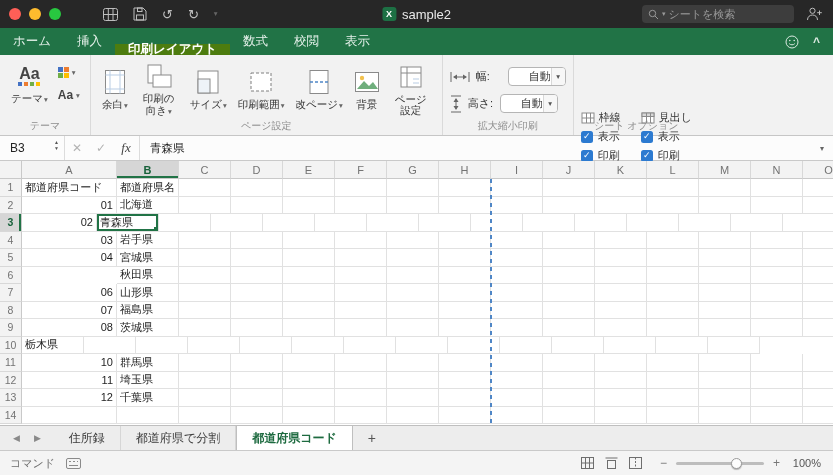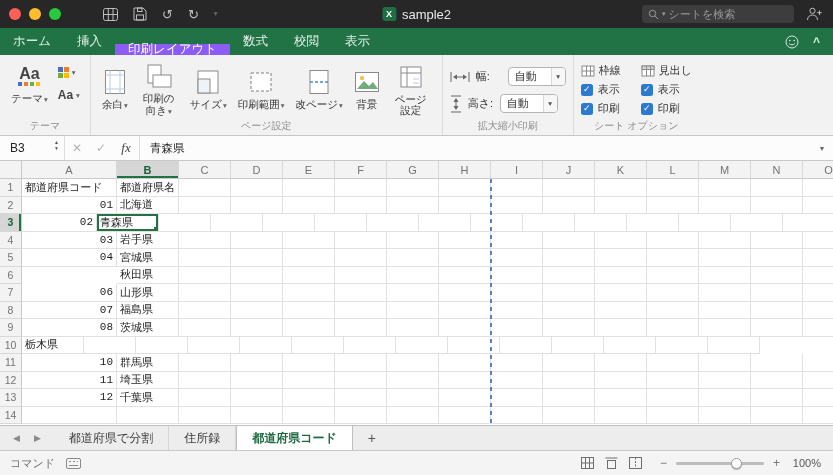--- a/index.html
+++ b/index.html
@@ -20,21 +20,21 @@
   .xl-icon{width:14px;height:14px;background:#1d7044;border-radius:3px;color:#fff;font-size:9px;font-weight:bold;display:flex;align-items:center;justify-content:center;}
   .tb-right{margin-left:auto;display:flex;align-items:center;gap:12px;margin-right:10px;}
   .searchbox{width:152px;height:18px;background:#3d3d3d;border-radius:4px;display:flex;align-items:center;padding:0 6px;gap:3px;}
   .searchbox input{background:transparent;border:none;outline:none;color:#cfcfcf;font-size:11px;width:112px;font-family:inherit;}
   .searchbox input::placeholder{color:#9a9a9a;}
   .search-caret{font-size:7px;color:#9a9a9a;}
 
   
   .tabrow{height:27px;background:#217346;display:flex;align-items:stretch;color:#e7f2ec;font-size:12.5px;flex:0 0 auto;}
   .rtab{padding:0 13px;display:flex;align-items:center;white-space:nowrap;}
-  .rtab.active{background:#8b5cf6;color:#fff;font-weight:normal;margin-top:16px;}
+  .rtab.active{background:#4d7c0f;color:#fff;font-weight:bold;margin-top:16px;}
   .tabrow-right{margin-left:auto;display:flex;align-items:center;gap:14px;padding-right:13px;}
   .collapse-glyph{color:#dbe9e1;font-size:12px;font-weight:bold;line-height:1;}
 
   
   .ribbon{height:81px;background:#f2f2f2;border-bottom:1px solid #c6c6c6;display:flex;flex:0 0 auto;}
   .rgroup{position:relative;display:flex;align-items:flex-start;padding:5px 7px 15px 7px;border-right:1px solid #dadada;}
   .rgroup:last-child{border-right:none;}
   .rg-label{position:absolute;bottom:2px;left:0;right:0;text-align:center;font-size:10px;color:#8e8e8e;white-space:nowrap;}
   .rg-body{display:flex;align-items:center;gap:3px;}
   .rbtn{display:flex;flex-direction:column;align-items:center;padding:1px 4px;border-radius:4px;}
@@ -49,24 +49,24 @@
   .theme-dots i{width:4px;height:4px;display:block;}
   .d1{background:#4472c4;}.d2{background:#ed7d31;}.d3{background:#70ad47;}.d4{background:#ffc000;}
   .theme-side{display:flex;flex-direction:column;gap:6px;padding-top:3px;}
   .rbtn.mini{flex-direction:row;gap:3px;align-items:center;padding:2px 3px;}
   .fonts-aa{font-size:12px;font-weight:bold;color:#444;}
 
   .scale-group{display:flex;flex-direction:column;gap:8px;padding-top:7px;}
   .scale-row{display:flex;align-items:center;gap:6px;}
   .scale-label{font-size:11px;color:#333;min-width:26px;}
   .selectbox{width:58px;height:19px;background:#fff;border:1px solid #b5b5b5;border-radius:4px;display:flex;align-items:center;font-size:11px;color:#333;overflow:hidden;}
-  .selectbox .sval{flex:1;padding-left:6px;}
+  .selectbox .sval{flex:1;padding-left:6px;margin-left:14px;}
   .selectbox .scaret{width:14px;height:100%;display:flex;align-items:center;justify-content:center;color:#555;border-left:1px solid #d8d8d8;background:#f7f7f7;}
 
-  .so-group{display:flex;gap:20px;padding-top:3px;}
+  .so-group{display:flex;gap:20px;padding-top:3px;margin-top:47px;}
   .so-col{display:flex;flex-direction:column;gap:4px;}
   .so-head{display:flex;align-items:center;gap:4px;font-size:11px;color:#333;}
   .cbrow{display:flex;align-items:center;gap:5px;font-size:11px;color:#333;}
   .cbox{width:12px;height:12px;border-radius:2.5px;background:#2c7ad0;color:#fff;font-size:9px;display:flex;align-items:center;justify-content:center;line-height:1;}
 
   
   .formulabar{height:25px;background:#fcfcfc;border-bottom:1px solid #c9c9c9;display:flex;align-items:center;flex:0 0 auto;}
   .namebox{width:64px;height:100%;display:flex;align-items:center;padding-left:10px;position:relative;font-size:12px;color:#222;}
   .stepper{position:absolute;right:5px;top:4px;display:flex;flex-direction:column;gap:1px;}
   .stepper span{font-size:5px;color:#555;line-height:5px;}
@@ -79,21 +79,21 @@
   
   .gridwrap{position:relative;flex:1;overflow:hidden;background:#fff;}
   .colheads{display:flex;height:18px;}
   .corner{width:22px;flex:0 0 auto;background:#f3f3f3;border-right:1px solid #c9c9c9;border-bottom:1px solid #c9c9c9;}
   .col-h{flex:0 0 auto;background:#f3f3f3;border-right:1px solid #d8d8d8;border-bottom:1px solid #c9c9c9;display:flex;align-items:center;justify-content:center;font-size:11px;color:#737373;}
   .col-h.sel{background:#d6d6d6;color:#17613a;font-weight:bold;box-shadow:inset 0 -2px 0 #217346;}
   .grow{display:flex;height:17.5px;}
   .row-h{width:22px;flex:0 0 auto;background:#f3f3f3;border-right:1px solid #c9c9c9;border-bottom:1px solid #d8d8d8;display:flex;align-items:center;justify-content:center;font-size:10.5px;color:#737373;}
   .row-h.sel{background:#d6d6d6;color:#17613a;font-weight:bold;box-shadow:inset -2px 0 0 #217346;}
   .cell{flex:0 0 auto;border-right:1px solid #e1e1e1;border-bottom:1px solid #e1e1e1;font-size:11px;color:#1e1e1e;display:flex;align-items:center;padding:0 3px;overflow:hidden;white-space:nowrap;background:#fff;}
-  .cell.num{justify-content:flex-end;font-family:Liberation Mono, monospace;}
+  .cell.num{justify-content:flex-end;}
   .cell.selected{position:relative;z-index:1;box-shadow:inset 0 0 0 2px #217346;}
   .cell.selected::after{content:"";position:absolute;right:0;bottom:0;width:4px;height:4px;background:#217346;}
   .pagebreak{position:absolute;left:490px;top:18px;bottom:0;width:2px;background:repeating-linear-gradient(to bottom,#4f86c6 0 4px,transparent 4px 8px);}
 
   
   .sheettabs{height:25px;background:#ededed;border-top:1px solid #bfbfbf;display:flex;align-items:stretch;flex:0 0 auto;font-size:12px;color:#3c3c3c;}
   .tab-nav{display:flex;align-items:center;gap:14px;padding:0 13px;color:#8a8a8a;font-size:9px;}
   .stab{display:flex;align-items:center;padding:0 15px;border-right:1px solid #d6d6d6;white-space:nowrap;}
   .stab.active{background:#fff;color:#1e6b40;font-weight:bold;border-left:1px solid #bfbfbf;border-right:1px solid #bfbfbf;}
   .stab-add{display:flex;align-items:center;padding:0 15px;font-size:14px;color:#555;}
@@ -644,22 +644,22 @@
       </div>
     <div class="pagebreak"></div>
   </div>
 
   <div class="sheettabs">
     <div class="tab-nav">
       <span>◀</span>
       <span>▶</span>
     </div>
     <div style="display:flex;align-items:stretch;">
+        <div class="stab">住所録</div>
         <div class="stab">都道府県で分割</div>
-        <div class="stab">住所録</div>
         <div class="stab active">都道府県コード</div>
       </div>
     <div class="stab-add">+</div>
   </div>
 
   <div class="statusbar">
     <div class="sb-left">
       <span>コマンド</span>
       <svg width="15" height="11" viewBox="0 0 15 11">
           <rect x="0.5" y="0.5" width="14" height="10" rx="1.5" fill="none" stroke="#8a8a8a"></rect>

